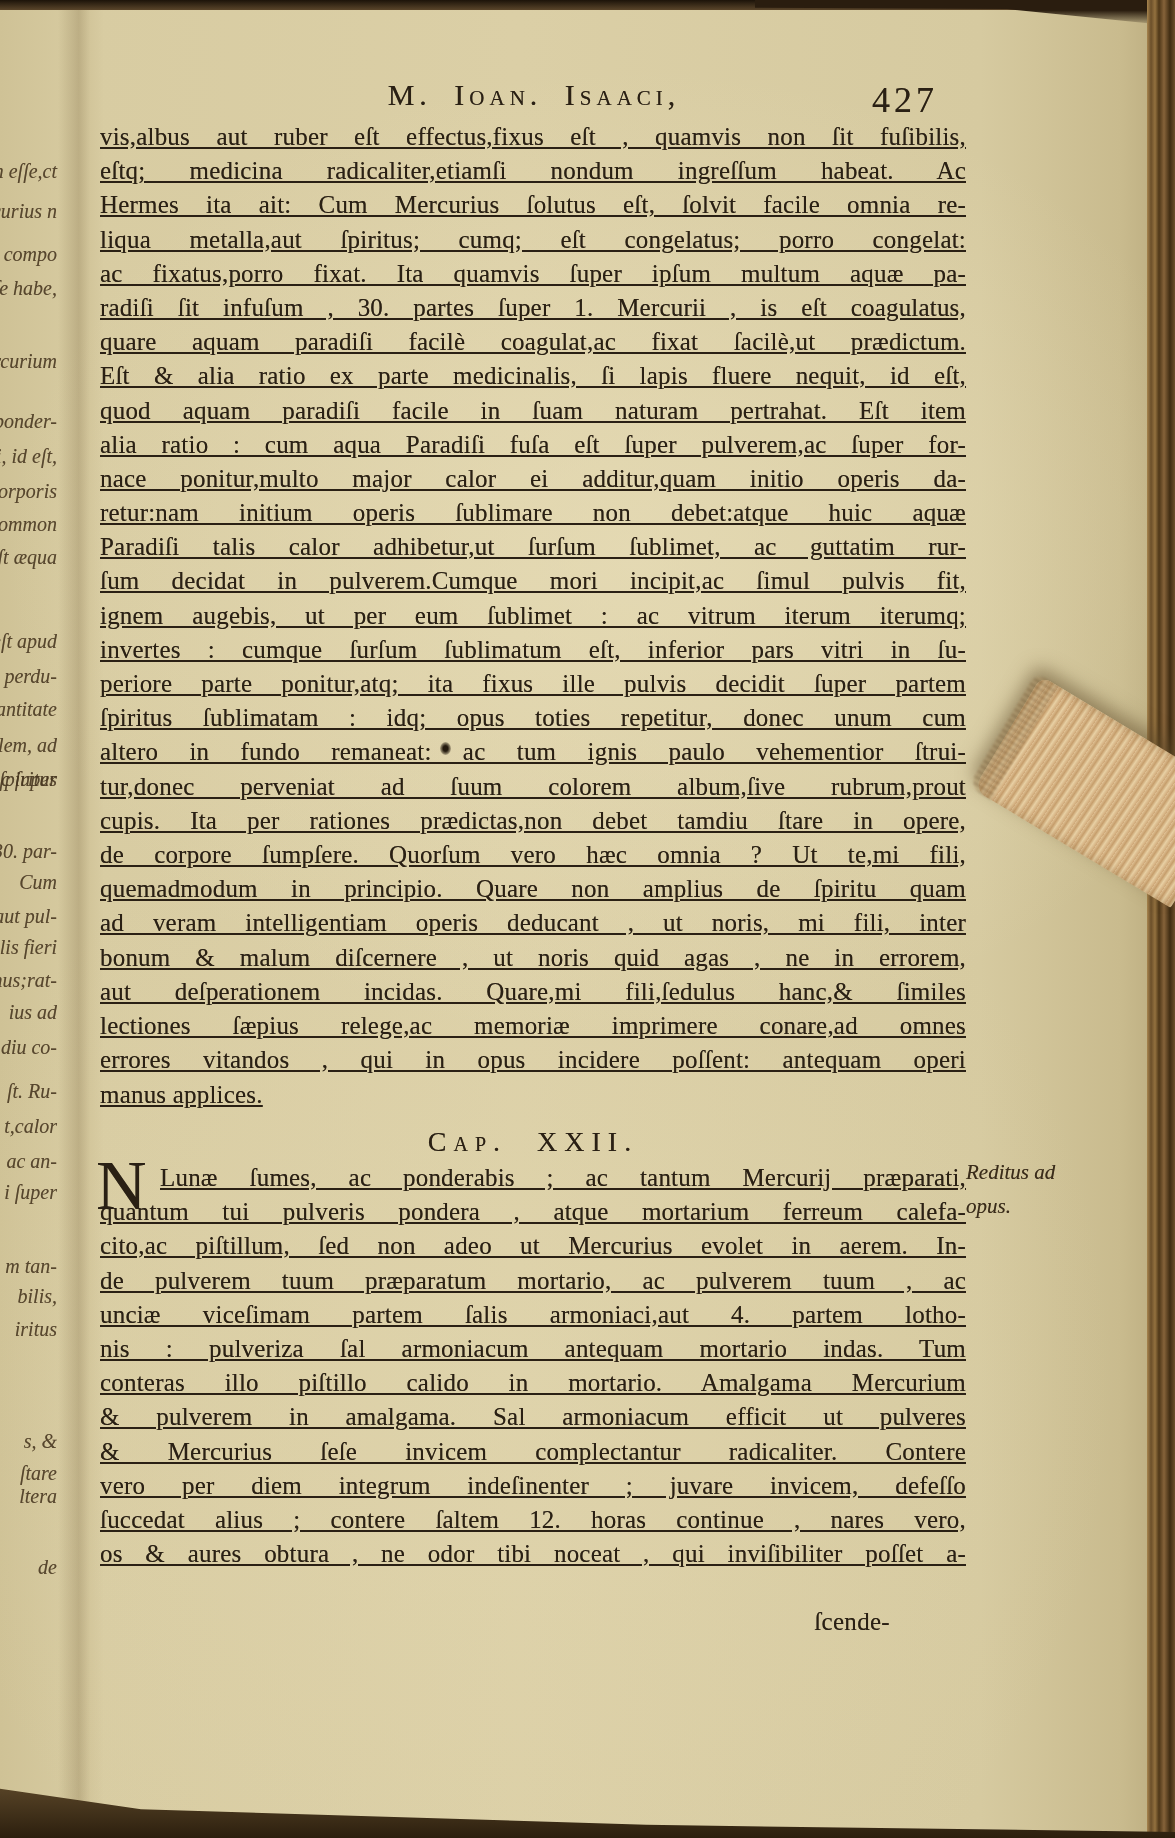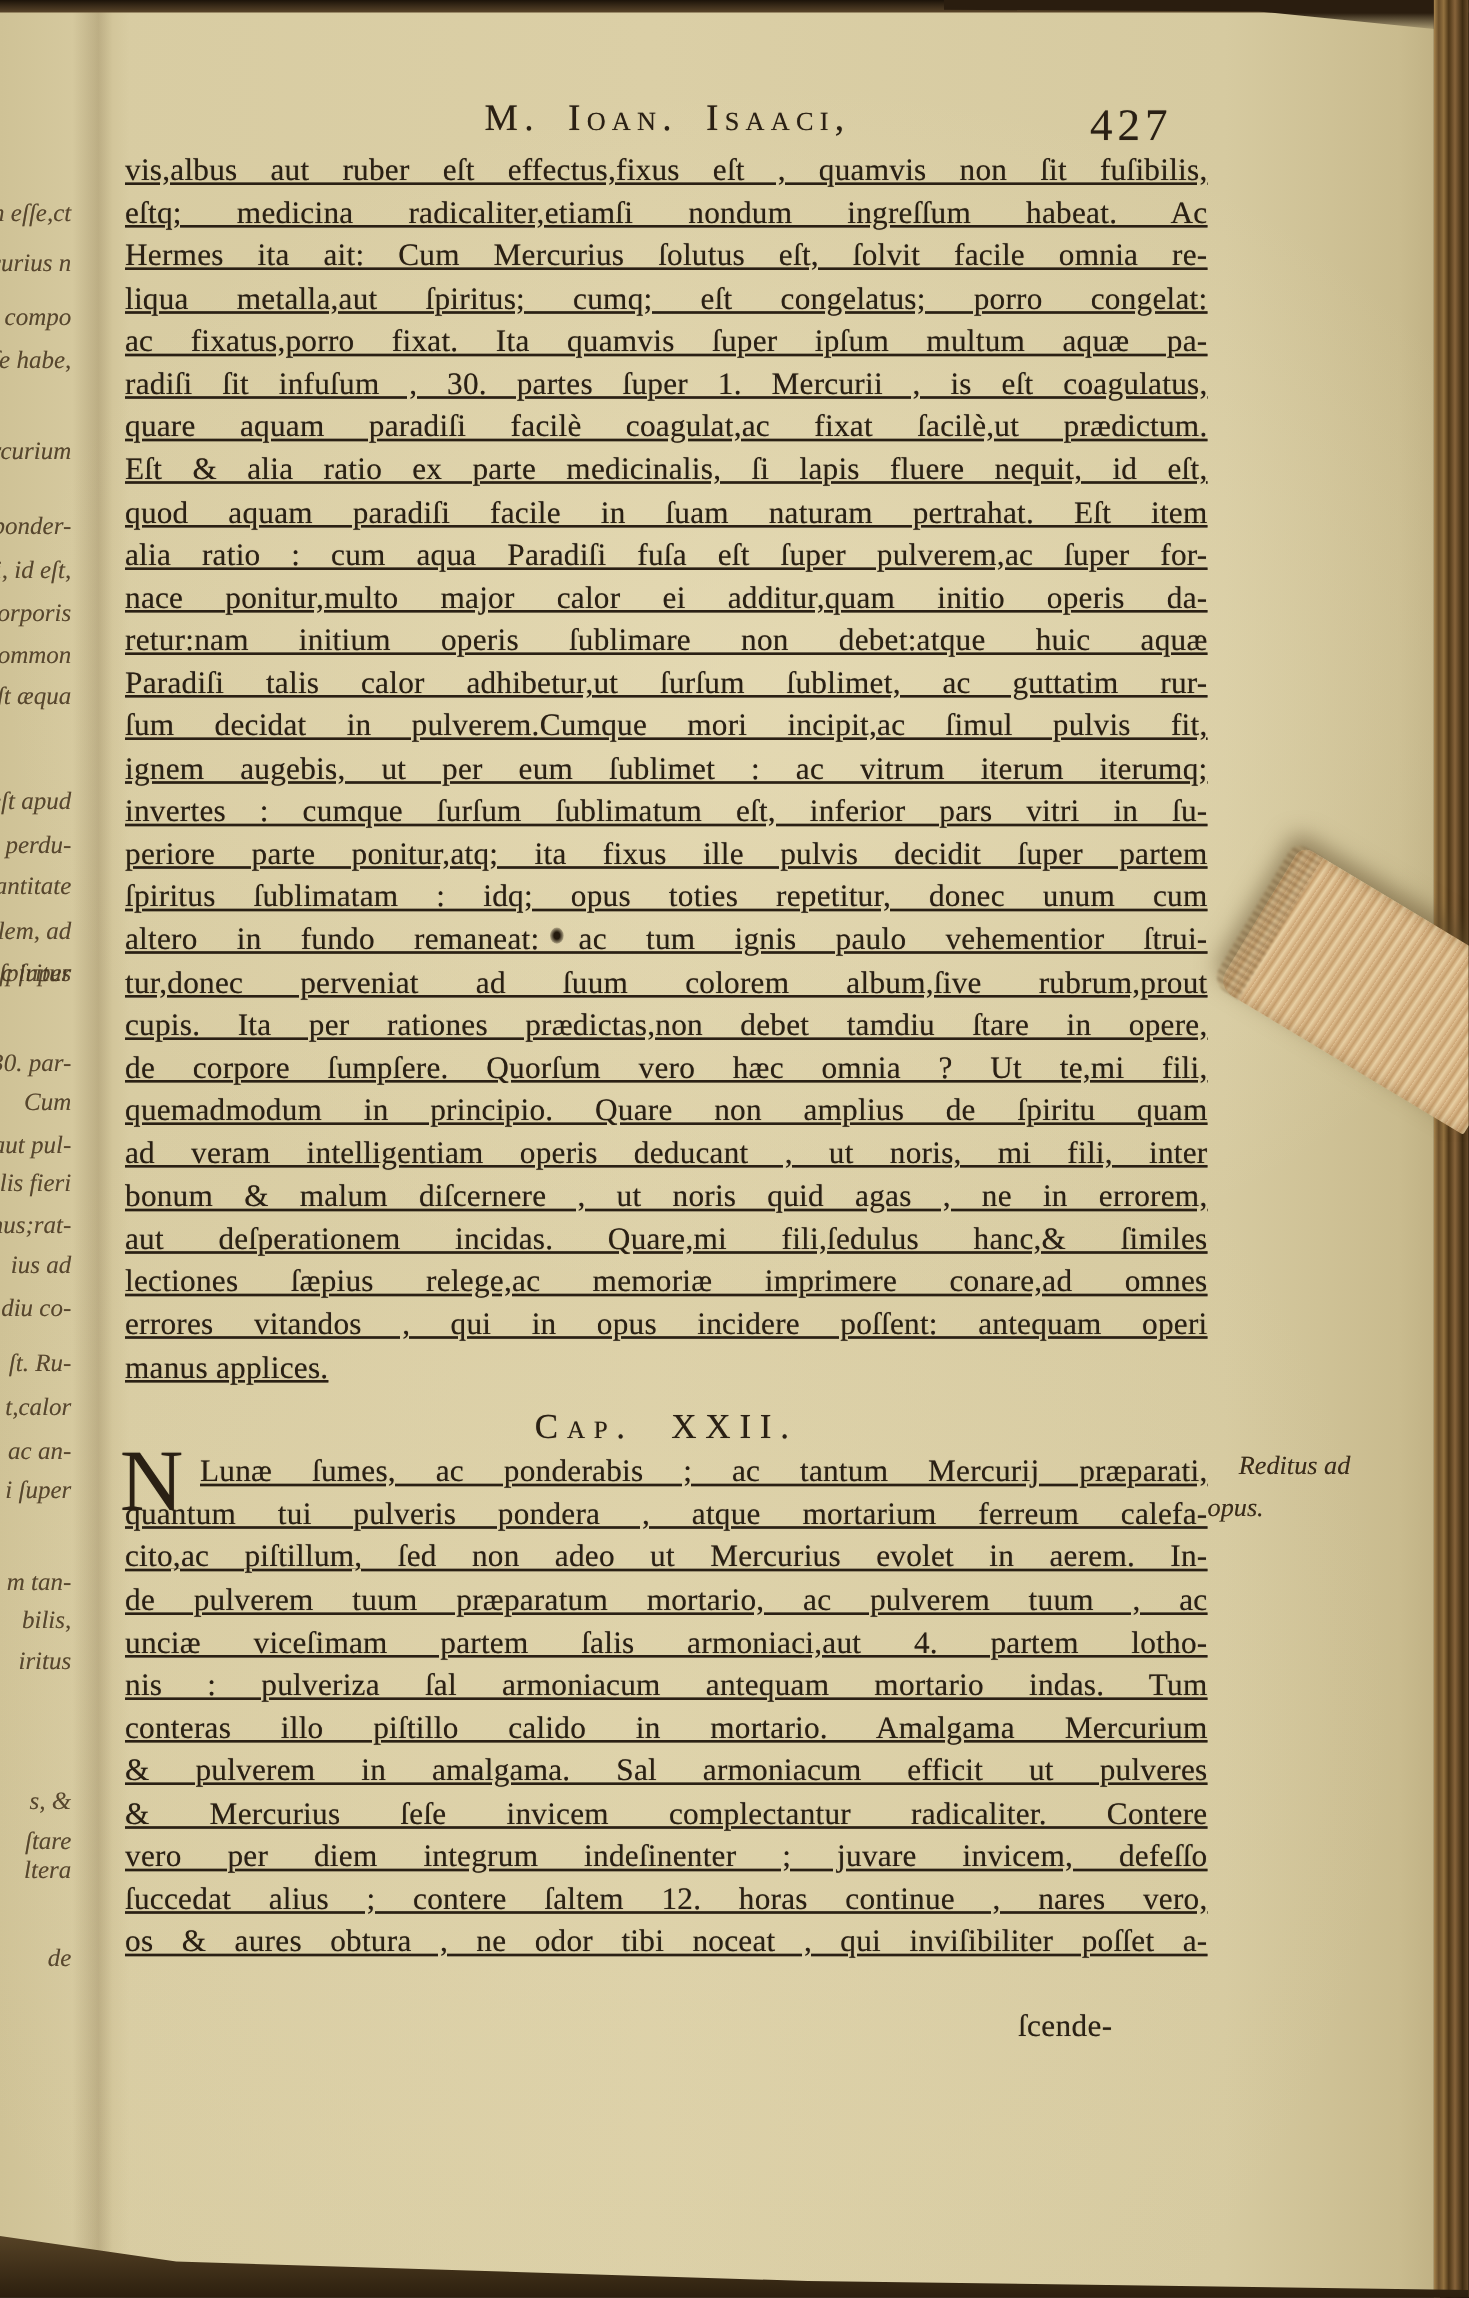--- a/index.html
+++ b/index.html
@@ -273,21 +273,21 @@
 
       <div class="line">vero per diem integrum indeſinenter ;  juvare invicem, defeſſo</div>
 
       <div class="line">ſuccedat alius ;  contere ſaltem 12. horas continue , nares vero,</div>
 
       <div class="line">os &amp; aures obtura , ne odor tibi noceat , qui inviſibiliter poſſet a-</div>
     </div>
 
   <div>
 
-      <div class="margin-note" style="top: 1160px; margin-left: 25px;">Reditus ad</div>
+      <div class="margin-note" style="top: 1160px;">Reditus ad</div>
 
       <div class="margin-note" style="top: 1194px;">opus.</div>
     </div>
 
   <div class="catchword-line ink">ſcende-</div>
 
   <div class="ink-blot"></div>
 
   <div class="top-edge"></div>
   <div class="top-edge-right"></div>

